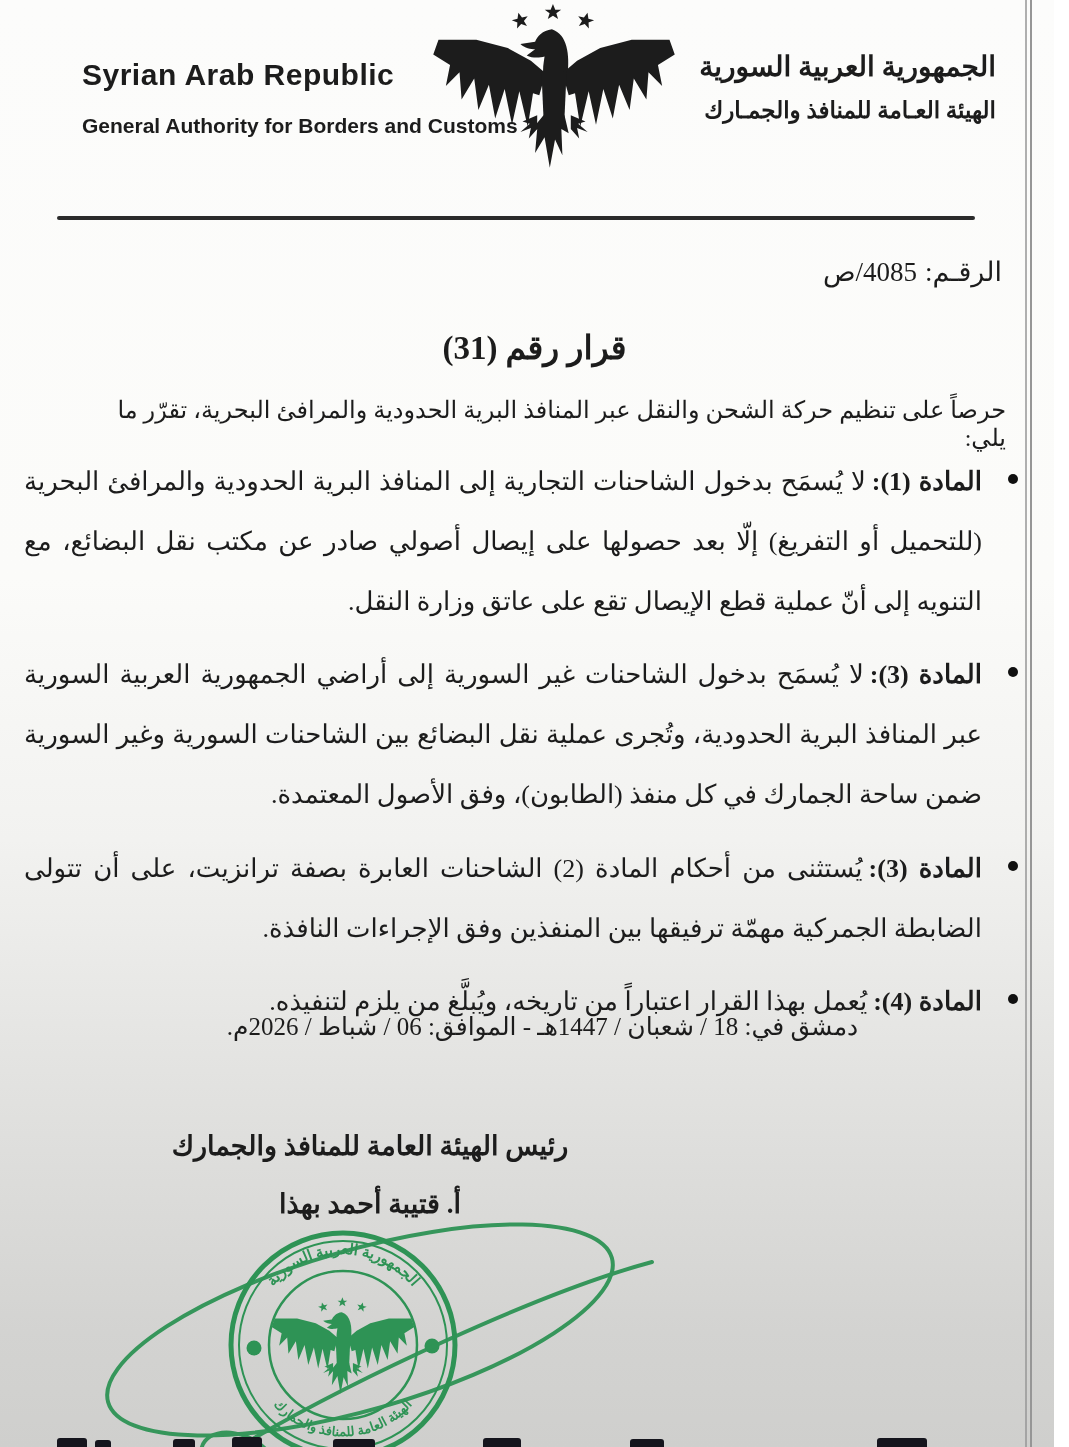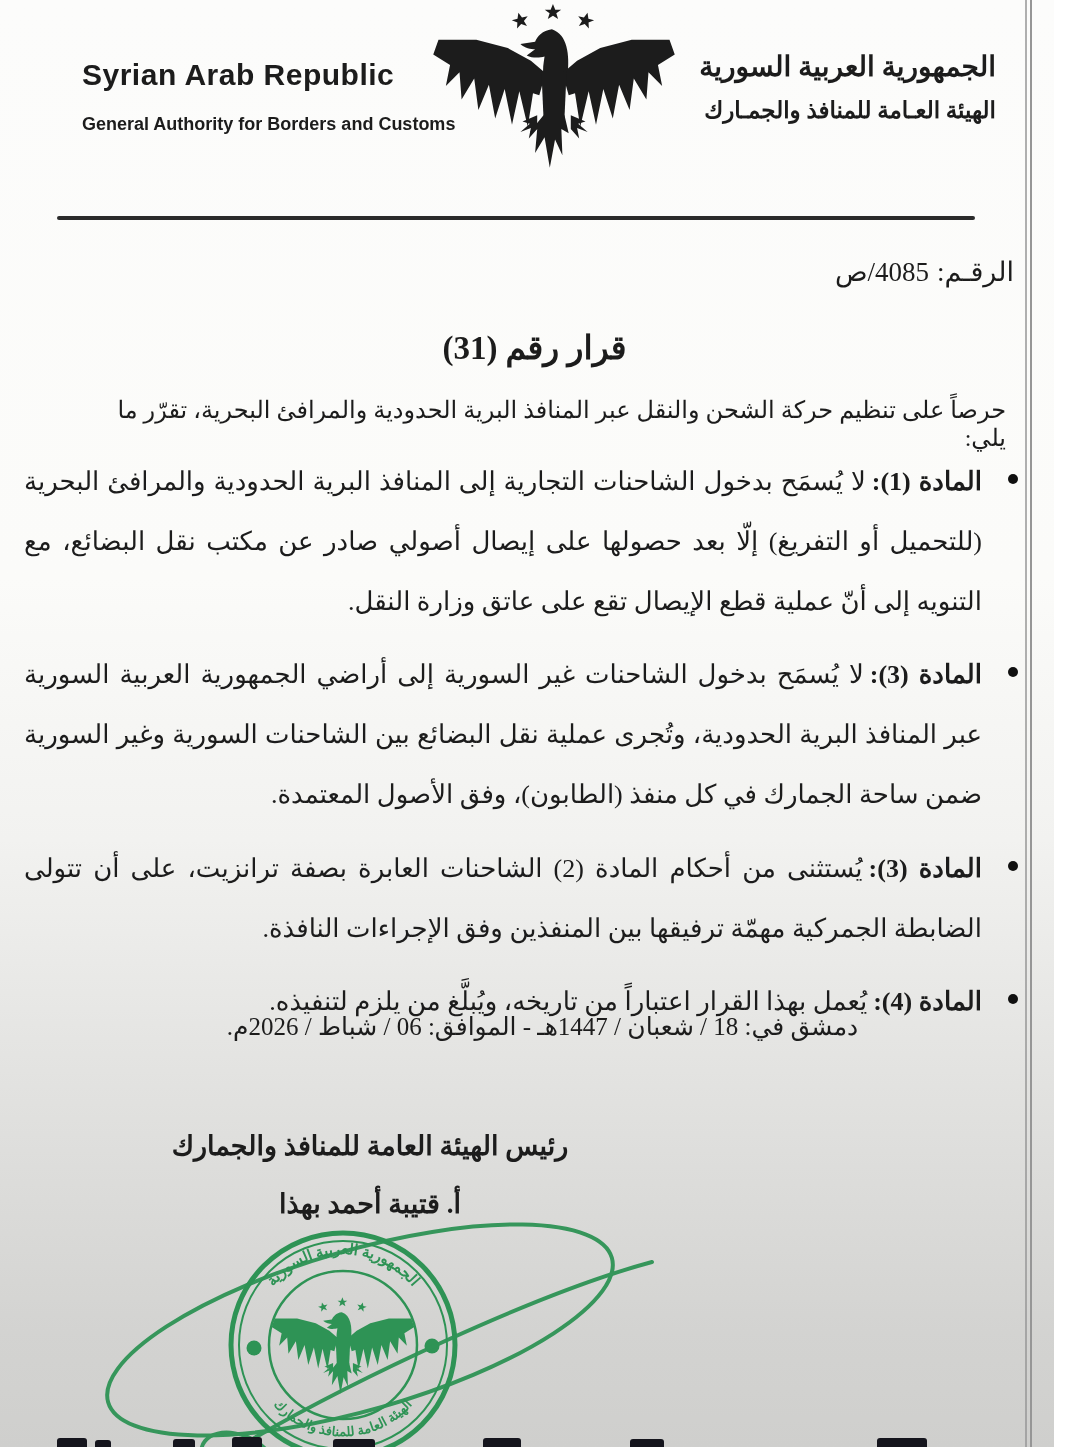--- a/index.html
+++ b/index.html
@@ -5,29 +5,29 @@
   html,body{margin:0;padding:0;}
   body{width:1069px;height:1447px;overflow:hidden;
        font-family:"Liberation Serif","DejaVu Serif",serif;color:#1c1c1c;}
   .page{position:relative;width:1054px;height:1447px;overflow:hidden;
         background:linear-gradient(180deg,#fcfcfb 0%,#fbfbf9 40%,#f2f2f0 58%,#e2e2e0 75%,#d3d3d1 92%,#cfcfcd 100%);}
   .ar{direction:rtl;unicode-bidi:plaintext;}
 
   
   .hdr-en{position:absolute;left:82px;top:58px;font-family:"Liberation Sans","DejaVu Sans",sans-serif;}
   .en-title{font-size:30px;font-weight:bold;letter-spacing:.5px;}
-  .en-sub{font-size:18px;font-weight:bold;margin-top:22px;}
+  .en-sub{font-size:21px;font-weight:bold;margin-top:22px;}
   .hdr-eagle{position:absolute;left:428px;top:4px;}
   .hdr-ar{position:absolute;right:58px;top:50px;text-align:right;}
   .ar-title{font-size:28px;font-weight:bold;}
   .ar-sub{font-size:23px;font-weight:bold;margin-top:14px;}
   .rule{position:absolute;left:57px;top:216px;width:918px;height:4px;background:#2b2b2b;border-radius:2px;}
 
   
-  .refline{position:absolute;right:40px;top:256px;font-size:27px;}
+  .refline{position:absolute;right:52px;top:256px;font-size:27px;}
   .refline .lbl{margin-left:8px;}
 
   
   .doc-title{position:absolute;left:0;top:328px;width:1069px;text-align:center;
              font-size:33px;font-weight:bold;margin:0;}
 
   
   .intro{position:absolute;right:48px;left:100px;top:396px;font-size:24px;text-align:right;margin:0;}
 
   

